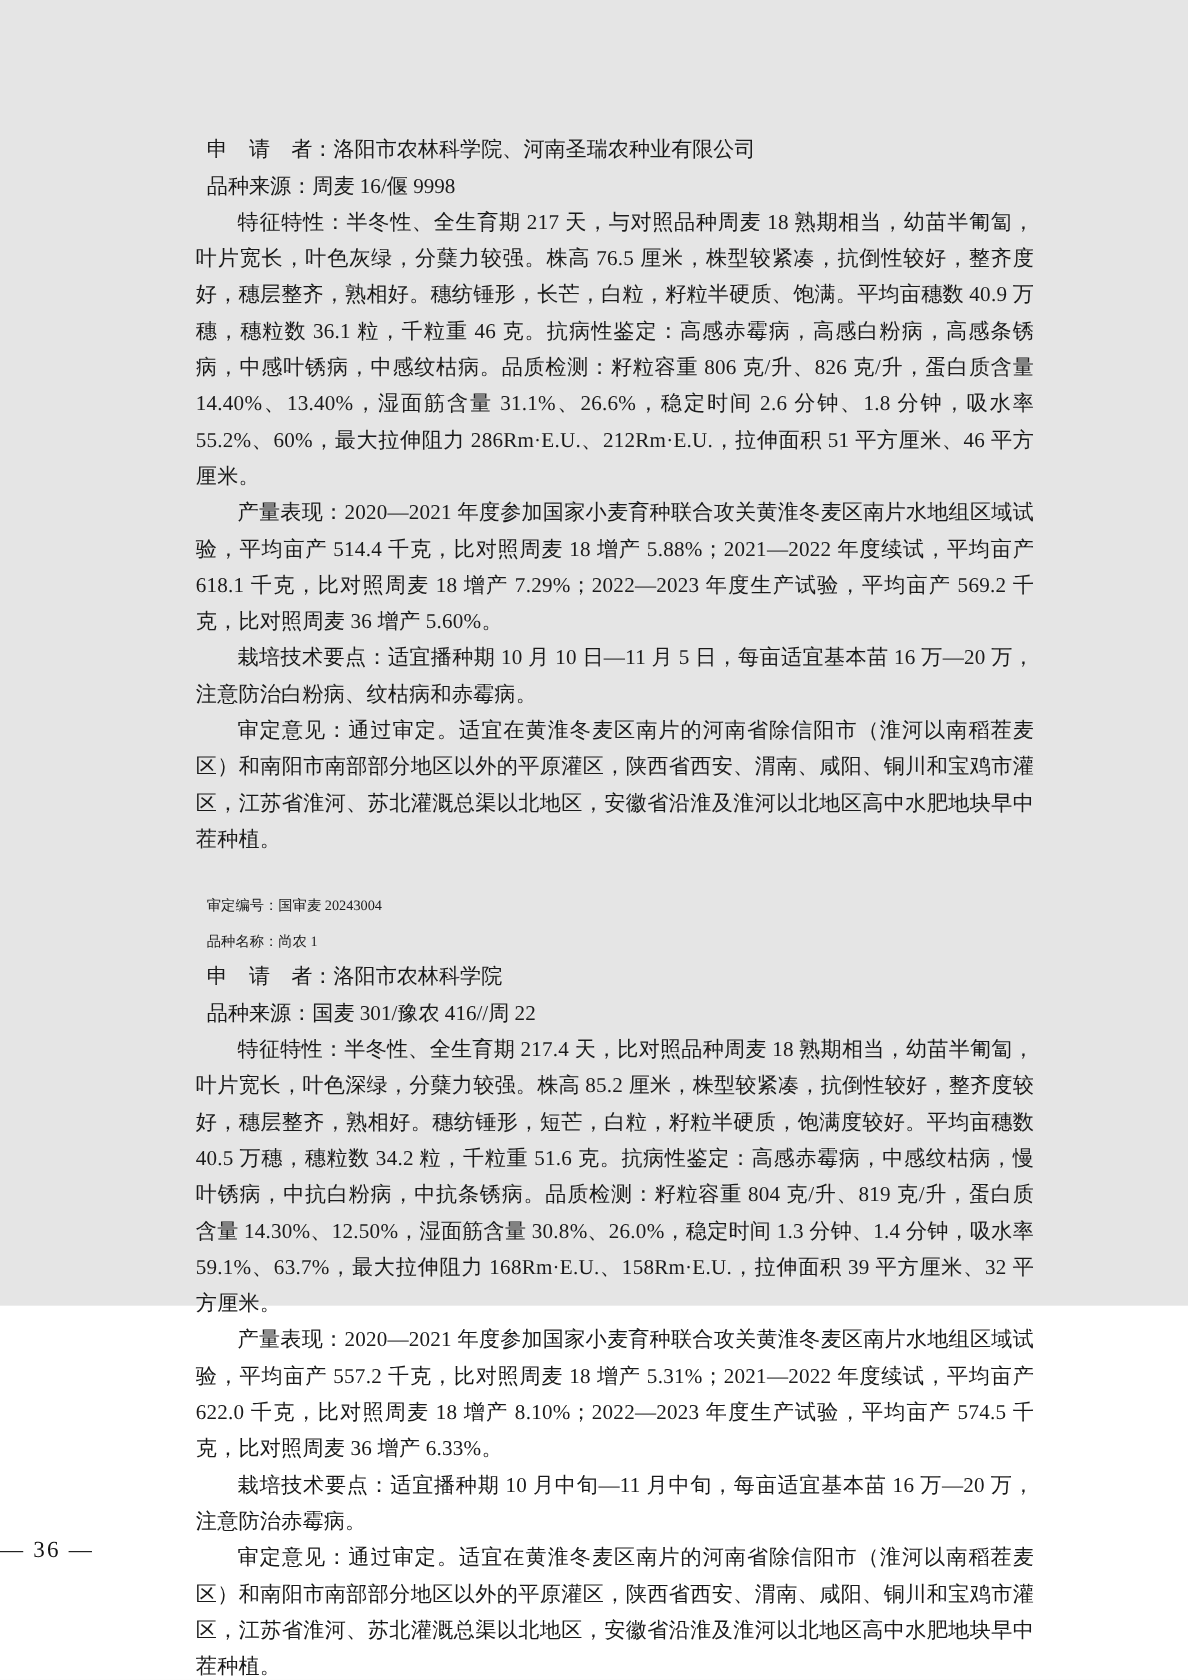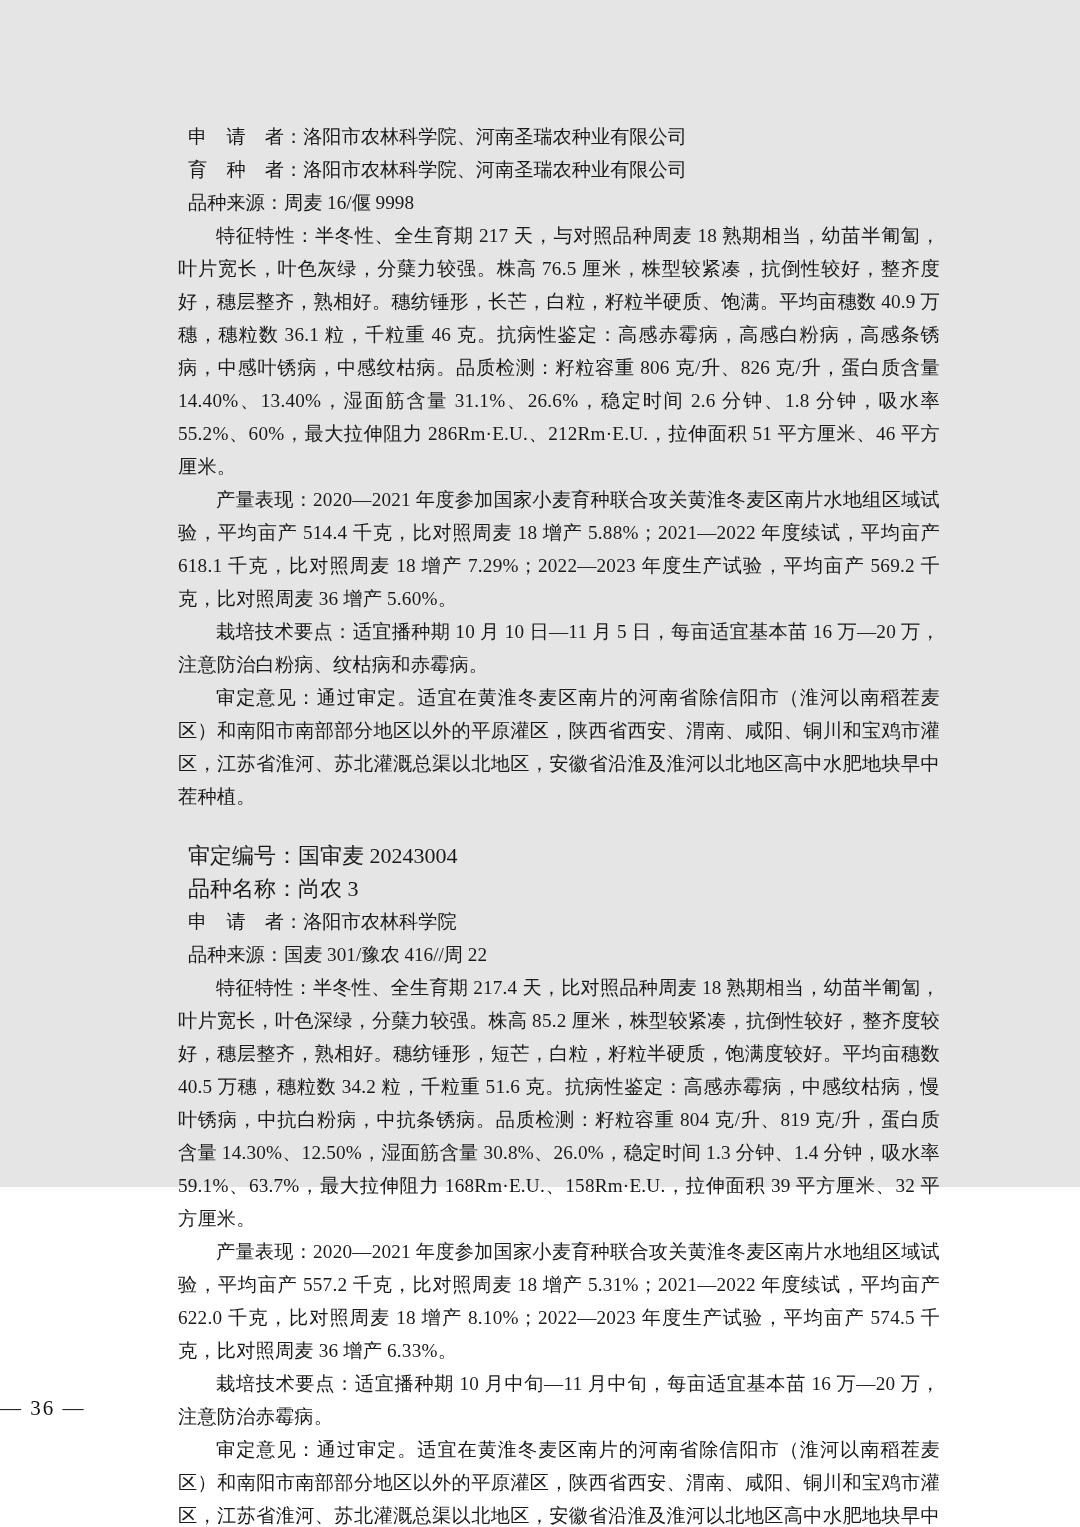--- a/index.html
+++ b/index.html
@@ -56,46 +56,45 @@
     top: 1396px;
     width: 1080px;
     text-align: left;
     box-sizing: border-box;
     font-size: 21px;
     letter-spacing: 2px;
     color: #141414;
     font-family: "Liberation Serif", "DejaVu Serif", serif;
   }
   .entry-head {
-    font-size: 22px;
+    font-size: 13px;
     line-height: 33px;
     text-indent: 38px;
   }
 </style>
 </head>
 <body>
 
 <div class="page">
   <div class="content">
 
     <div>
       <div class="label-line">申　请　者：洛阳市农林科学院、河南圣瑞农种业有限公司</div>
-      <div class="label-line">育　种　者：洛阳市农林科学院、河南圣瑞农种业有限公司</div>
       <div class="label-line">品种来源：周麦 16/偃 9998</div>
       <div class="para indent">特征特性：半冬性、全生育期 217 天，与对照品种周麦 18 熟期相当，幼苗半匍匐，叶片宽长，叶色灰绿，分蘖力较强。株高 76.5 厘米，株型较紧凑，抗倒性较好，整齐度好，穗层整齐，熟相好。穗纺锤形，长芒，白粒，籽粒半硬质、饱满。平均亩穗数 40.9 万穗，穗粒数 36.1 粒，千粒重 46 克。抗病性鉴定：高感赤霉病，高感白粉病，高感条锈病，中感叶锈病，中感纹枯病。品质检测：籽粒容重 806 克/升、826 克/升，蛋白质含量 14.40%、13.40%，湿面筋含量 31.1%、26.6%，稳定时间 2.6 分钟、1.8 分钟，吸水率 55.2%、60%，最大拉伸阻力 286Rm·E.U.、212Rm·E.U.，拉伸面积 51 平方厘米、46 平方厘米。</div>
       <div class="para indent">产量表现：2020—2021 年度参加国家小麦育种联合攻关黄淮冬麦区南片水地组区域试验，平均亩产 514.4 千克，比对照周麦 18 增产 5.88%；2021—2022 年度续试，平均亩产 618.1 千克，比对照周麦 18 增产 7.29%；2022—2023 年度生产试验，平均亩产 569.2 千克，比对照周麦 36 增产 5.60%。</div>
       <div class="para indent">栽培技术要点：适宜播种期 10 月 10 日—11 月 5 日，每亩适宜基本苗 16 万—20 万，注意防治白粉病、纹枯病和赤霉病。</div>
       <div class="para indent">审定意见：通过审定。适宜在黄淮冬麦区南片的河南省除信阳市（淮河以南稻茬麦区）和南阳市南部部分地区以外的平原灌区，陕西省西安、渭南、咸阳、铜川和宝鸡市灌区，江苏省淮河、苏北灌溉总渠以北地区，安徽省沿淮及淮河以北地区高中水肥地块早中茬种植。</div>
     </div>
 
     <div class="gap"></div>
 
     <div>
       <div class="entry-head">审定编号：国审麦 20243004</div>
-      <div class="entry-head">品种名称：尚农 3</div>
+      <div class="entry-head">品种名称：尚农 1</div>
       <div class="label-line">申　请　者：洛阳市农林科学院</div>
       <div class="label-line">品种来源：国麦 301/豫农 416//周 22</div>
       <div class="para indent">特征特性：半冬性、全生育期 217.4 天，比对照品种周麦 18 熟期相当，幼苗半匍匐，叶片宽长，叶色深绿，分蘖力较强。株高 85.2 厘米，株型较紧凑，抗倒性较好，整齐度较好，穗层整齐，熟相好。穗纺锤形，短芒，白粒，籽粒半硬质，饱满度较好。平均亩穗数 40.5 万穗，穗粒数 34.2 粒，千粒重 51.6 克。抗病性鉴定：高感赤霉病，中感纹枯病，慢叶锈病，中抗白粉病，中抗条锈病。品质检测：籽粒容重 804 克/升、819 克/升，蛋白质含量 14.30%、12.50%，湿面筋含量 30.8%、26.0%，稳定时间 1.3 分钟、1.4 分钟，吸水率 59.1%、63.7%，最大拉伸阻力 168Rm·E.U.、158Rm·E.U.，拉伸面积 39 平方厘米、32 平方厘米。</div>
       <div class="para indent">产量表现：2020—2021 年度参加国家小麦育种联合攻关黄淮冬麦区南片水地组区域试验，平均亩产 557.2 千克，比对照周麦 18 增产 5.31%；2021—2022 年度续试，平均亩产 622.0 千克，比对照周麦 18 增产 8.10%；2022—2023 年度生产试验，平均亩产 574.5 千克，比对照周麦 36 增产 6.33%。</div>
       <div class="para indent">栽培技术要点：适宜播种期 10 月中旬—11 月中旬，每亩适宜基本苗 16 万—20 万，注意防治赤霉病。</div>
       <div class="para indent">审定意见：通过审定。适宜在黄淮冬麦区南片的河南省除信阳市（淮河以南稻茬麦区）和南阳市南部部分地区以外的平原灌区，陕西省西安、渭南、咸阳、铜川和宝鸡市灌区，江苏省淮河、苏北灌溉总渠以北地区，安徽省沿淮及淮河以北地区高中水肥地块早中茬种植。</div>
     </div>
 
     <div class="gap"></div>
 

